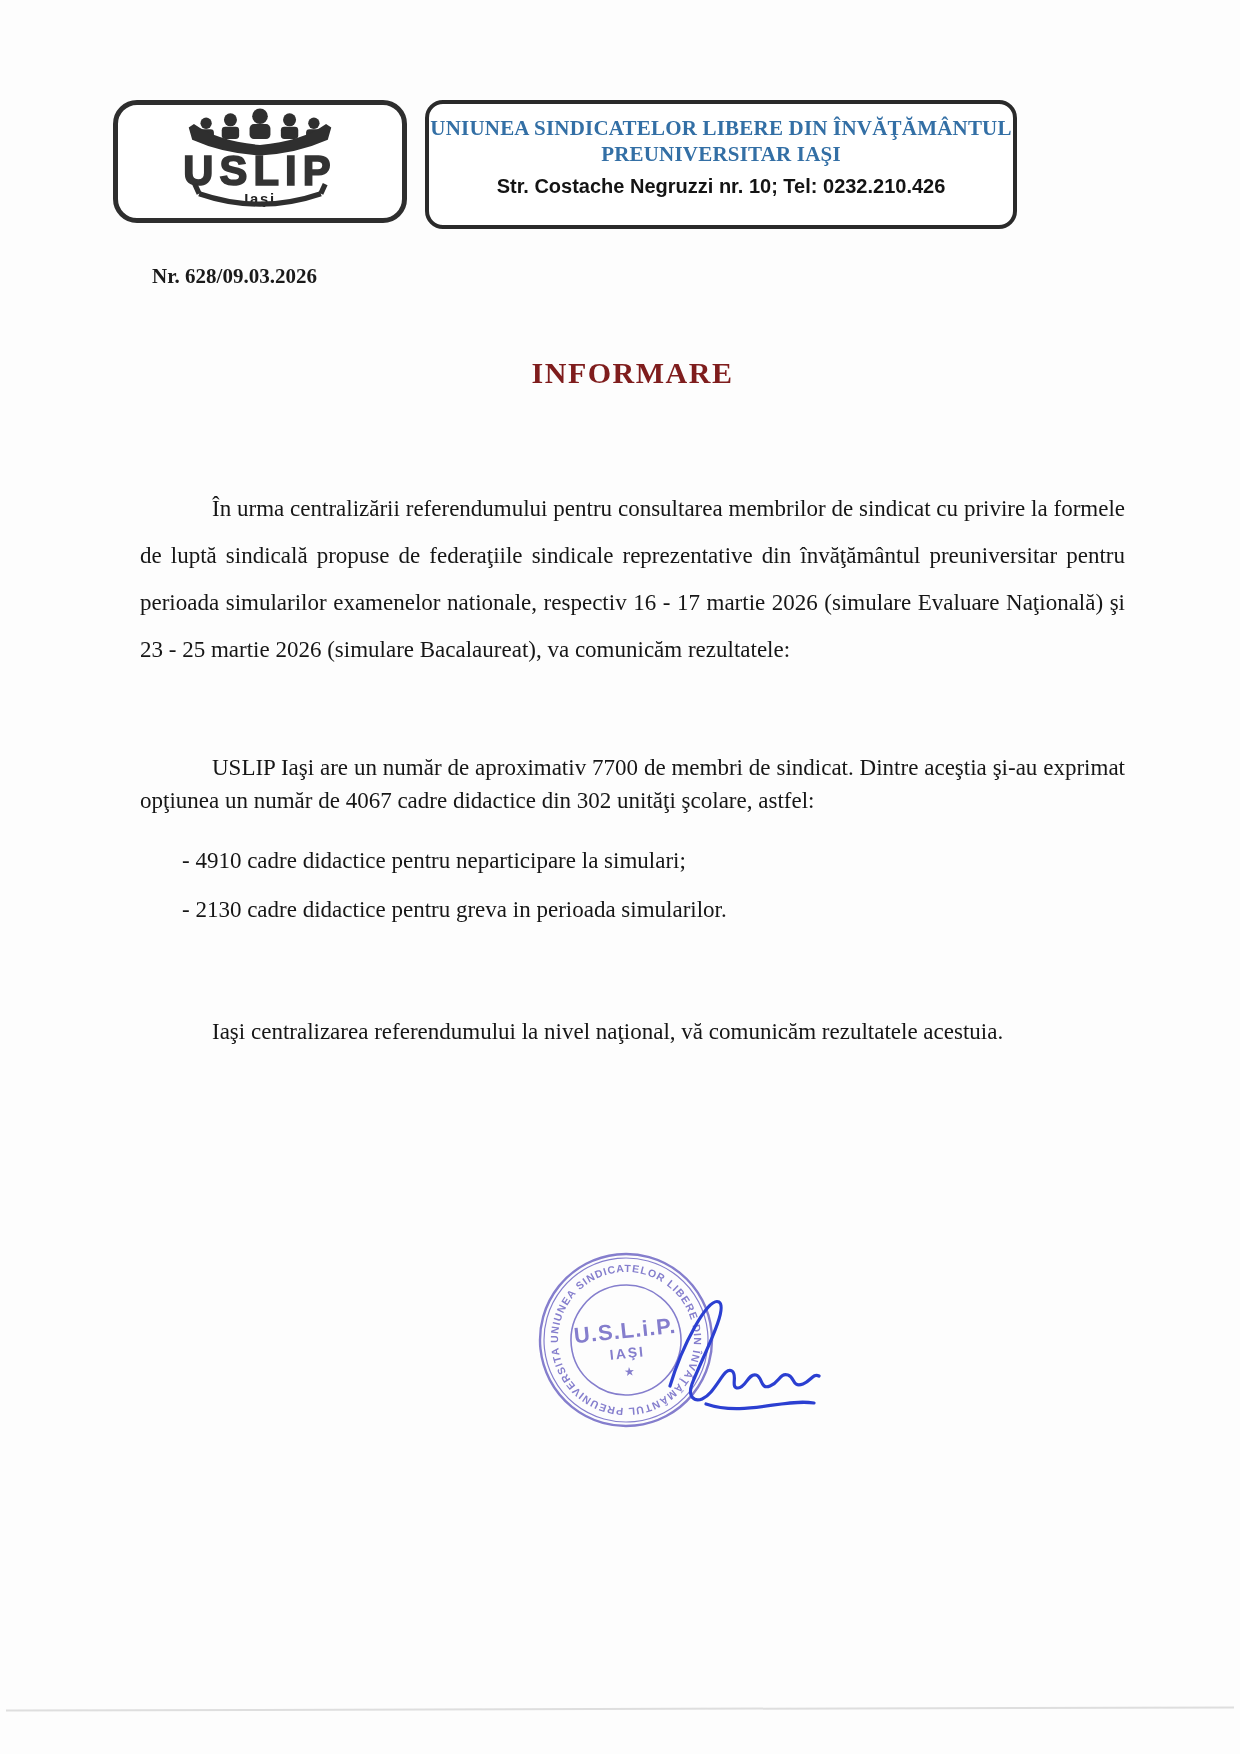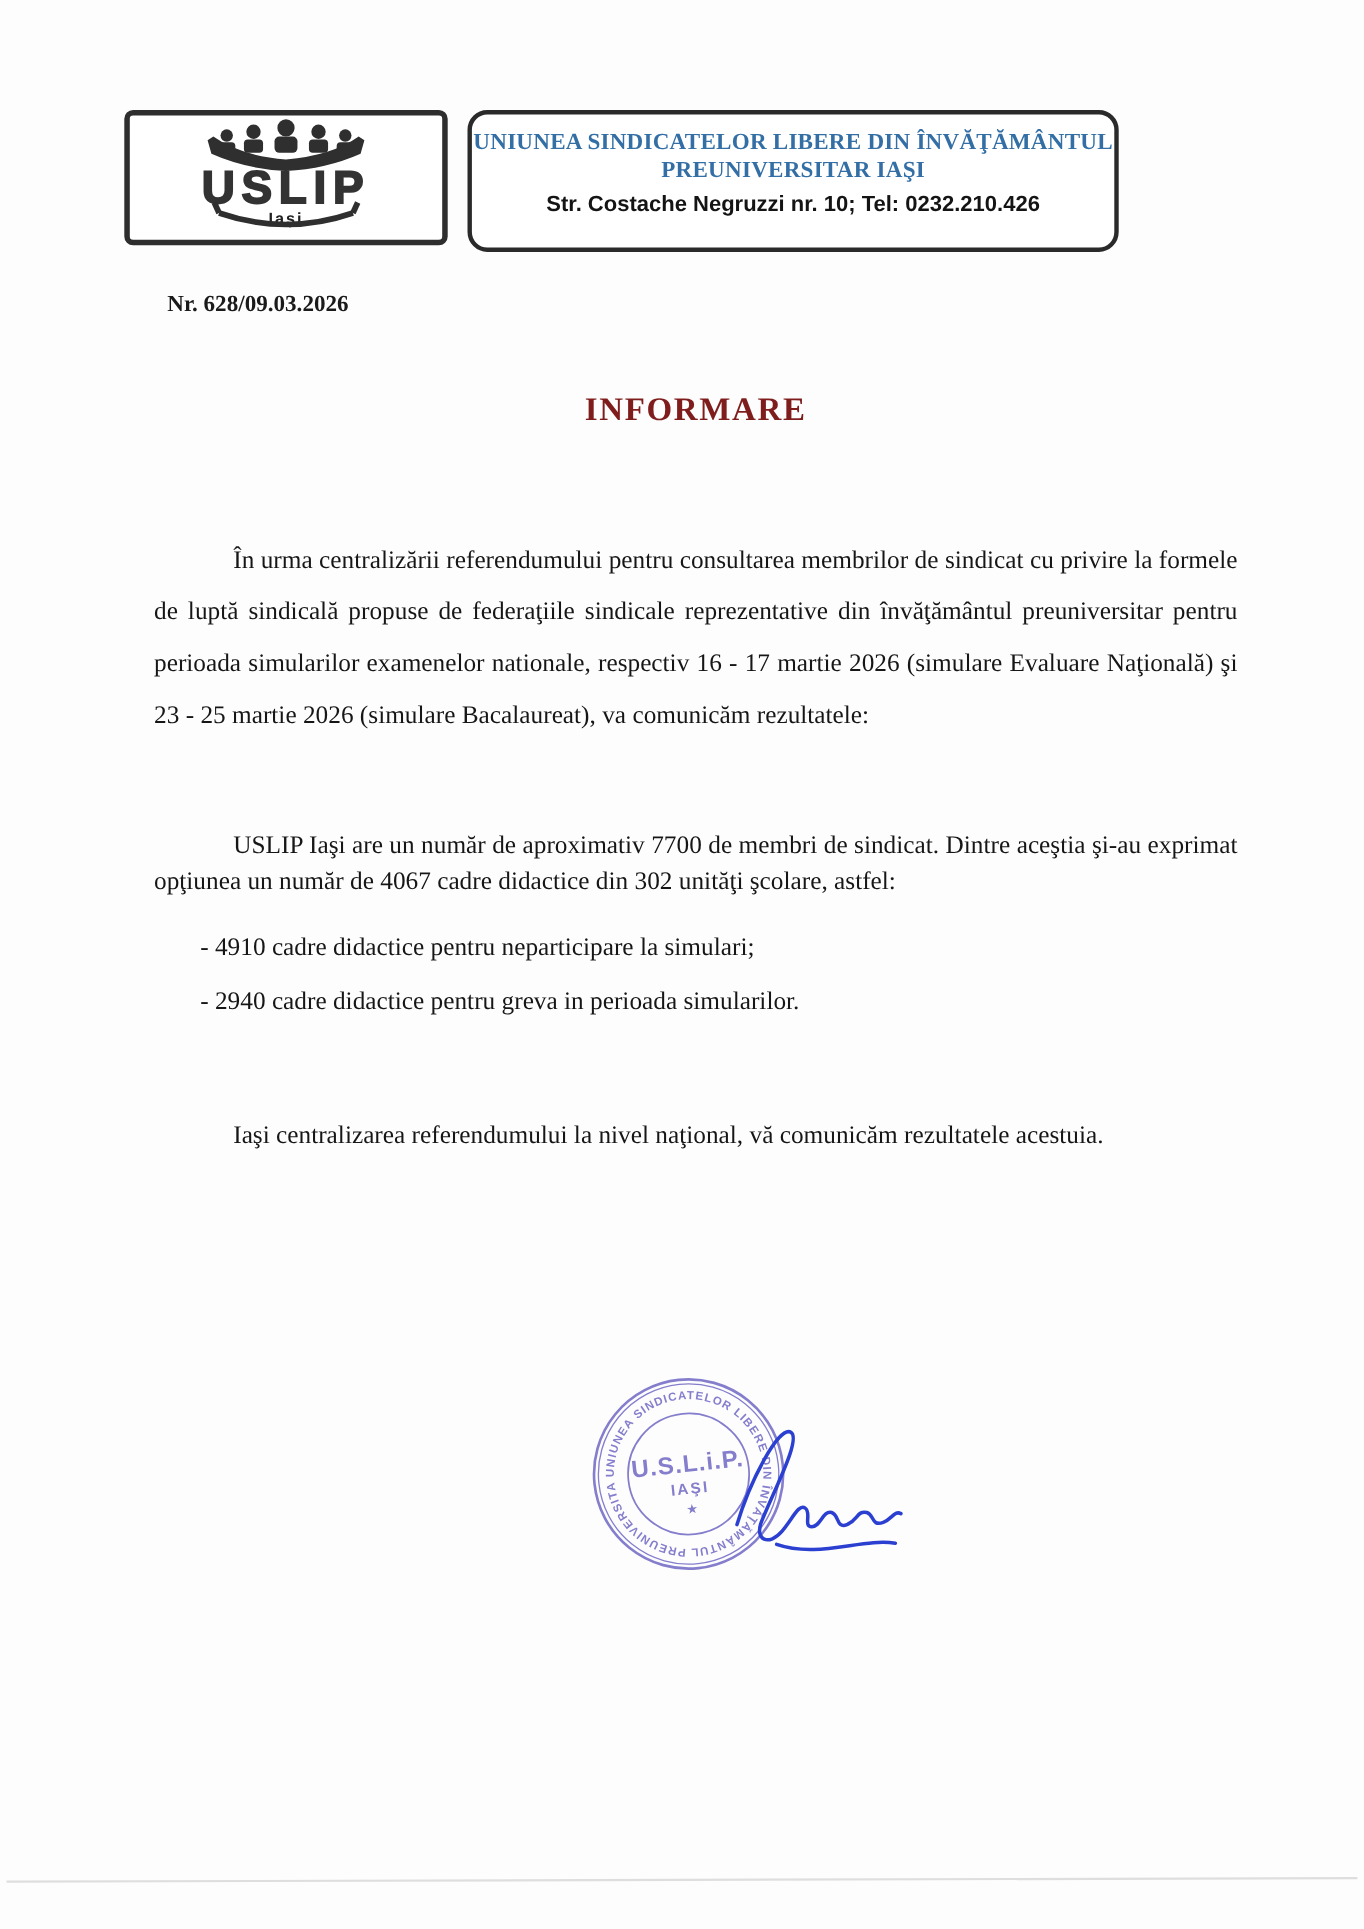--- a/index.html
+++ b/index.html
@@ -8,21 +8,21 @@
     width:1240px;height:1754px;
     margin:0 auto;
     background:#fdfdfd;
     font-family:"Liberation Serif", serif;
     color:#1c1c1c;
     overflow:hidden;
   }
   
   .logo-box{
     position:absolute;left:113px;top:100px;width:294px;height:123px;
-    border:5px solid #2e2e2e;border-radius:8px;background:#fff;
+    border:5px solid #2e2e2e;border-radius:24px;background:#fff;
     box-sizing:border-box;
   }
   .logo-box svg{display:block;width:100%;height:100%;}
   .org-box{
     position:absolute;left:425px;top:100px;width:592px;height:129px;
     border:4px solid #2a2a2a;border-radius:18px;background:#fff;
     box-sizing:border-box;text-align:center;
   }
   .org-name{
     margin-top:11px;
@@ -124,21 +124,21 @@
   <div class="doc-number">Nr. 628/09.03.2026</div>
 
   <div class="doc-title">INFORMARE</div>
 
   <p class="para p1">În urma centralizării referendumului pentru consultarea membrilor de sindicat cu privire la formele de luptă sindicală propuse de federaţiile sindicale reprezentative din învăţământul preuniversitar pentru perioada simularilor examenelor nationale, respectiv 16 - 17 martie 2026 (simulare Evaluare Naţională) şi 23 - 25 martie 2026 (simulare Bacalaureat), va comunicăm rezultatele:</p>
 
   <p class="para p2">USLIP Iaşi are un număr de aproximativ 7700 de membri de sindicat. Dintre aceştia şi-au exprimat opţiunea un număr de 4067 cadre didactice din 302 unităţi şcolare, astfel:</p>
 
   <div class="bullet b1">- 4910 cadre didactice pentru neparticipare la simulari;</div>
 
-  <div class="bullet b2">- 2940 cadre didactice pentru greva in perioada simularilor.</div>
+  <div class="bullet b2">- 2130 cadre didactice pentru greva in perioada simularilor.</div>
 
   <p class="para closing">Iaşi centralizarea referendumului la nivel naţional, vă comunicăm rezultatele acestuia.</p>
 
 
   <svg class="stamp" viewBox="0 0 180 180">
     <defs>
       <path id="ringPath" d="M 22,90 A 68,68 0 1 1 158,90 A 68,68 0 1 1 22,90"></path>
     </defs>
     <circle cx="90" cy="90" r="86" fill="none" stroke="#7b74c9" stroke-width="2.4"></circle>
     <circle cx="90" cy="90" r="82" fill="none" stroke="#7b74c9" stroke-width="1.2"></circle>

